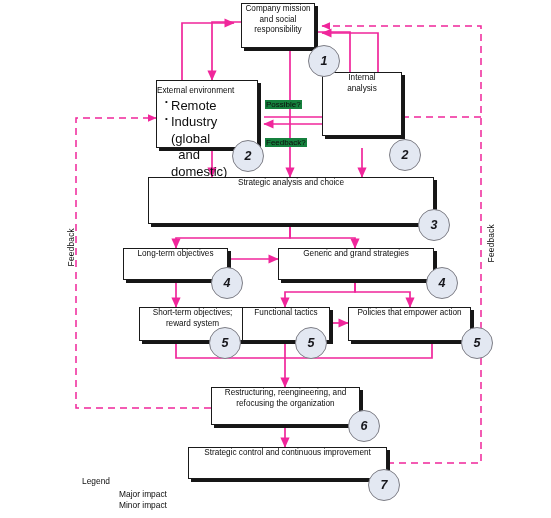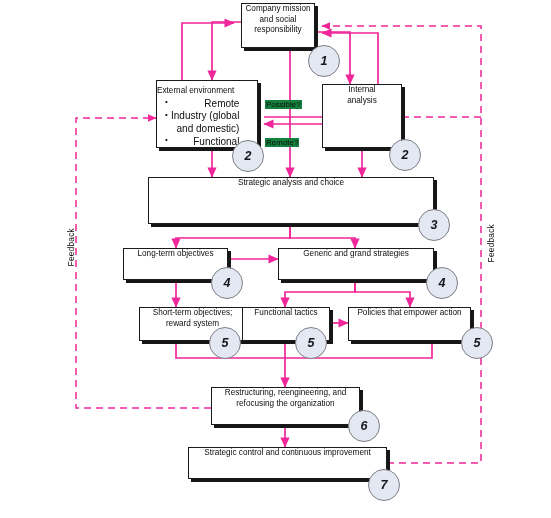--- a/index.html
+++ b/index.html
@@ -31,21 +31,21 @@
 
   .node-bullets{
     align-items:flex-start;
     justify-content:flex-start;
     text-align:left;
     padding:5px 6px 4px 0;
   }
   .node-bullets .title{font-size:8.2px;display:block;margin-bottom:1px;}
   .node-bullets ul{margin:0;padding:0 0 0 9px;list-style:none;}
   .node-bullets li{
-    font-size:10px;line-height:1.28;position:relative;padding-left:5px;text-align:right;
+    font-size:13px;line-height:1.28;position:relative;padding-left:5px;
   }
   .node-bullets li:before{
     content:"\2022";position:absolute;left:-1px;top:-0.5px;font-size:8px;
   }
 
   .circ{
     position:absolute;
     width:30px;height:30px;
     border-radius:50%;
     background:#e3e8f2;
@@ -167,21 +167,21 @@
     <div>
       <span class="title">External environment</span>
       <ul>
         <li>Remote</li>
         <li>Industry (global<br>&nbsp;&nbsp;and domestic)</li>
         <li>Functional</li>
       </ul>
     </div>
   </div>
 
-  <div class="node" style="left:322px;top:84px;width:80px;height:64px;">
+  <div class="node" style="left:322px;top:72px;width:80px;height:64px;">
     <span class="label">Internal<br>analysis</span>
   </div>
 
   <div class="node" style="left:148px;top:177px;width:286px;height:47px;">
     <span class="label">Strategic analysis and choice</span>
   </div>
 
   <div class="node" style="left:123px;top:248px;width:105px;height:32px;">
     <span class="label">Long-term objectives</span>
   </div>
@@ -238,19 +238,40 @@
     <span>5</span>
   </div>
   <div class="circ" style="left:348px;top:410px;">
     <span>6</span>
   </div>
   <div class="circ" style="left:368px;top:469px;">
     <span>7</span>
   </div>
 
   <div class="edgelabel" style="left:265px;top:100px;">Possible?</div>
-  <div class="edgelabel" style="left:265px;top:138px;">Remote?</div>
+  <div class="edgelabel" style="left:265px;top:138px;">Feedback?</div>
 
   <div class="feedback" style="left:66px;top:228px;">Feedback</div>
   <div class="feedback" style="left:486px;top:224px;">Feedback</div>
 
+  <div id="legend">
+    <div class="ltitle">Legend</div>
+    <div class="lrow">
+      <span class="key">
+        <svg width="34" height="11" viewBox="0 0 34 11">
+          <path d="M1,5.5 L26,5.5" stroke="#f0269b" stroke-width="2.2" fill="none"></path>
+          <path d="M24,1.6 L32,5.5 L24,9.4 Z" fill="#f0269b"></path>
+        </svg>
+      </span>
+      <span class="ltxt">Major impact</span>
+    </div>
+    <div class="lrow">
+      <span class="key">
+        <svg width="34" height="11" viewBox="0 0 34 11">
+          <path d="M1,5.5 L26,5.5" stroke="#f0269b" stroke-width="1.3" fill="none"></path>
+          <path d="M24,2.4 L31,5.5 L24,8.6 Z" fill="none" stroke="#f0269b" stroke-width="1.2"></path>
+        </svg>
+      </span>
+      <span class="ltxt">Minor impact</span>
+    </div>
+  </div>
 
 </div>
 
 </body></html>

